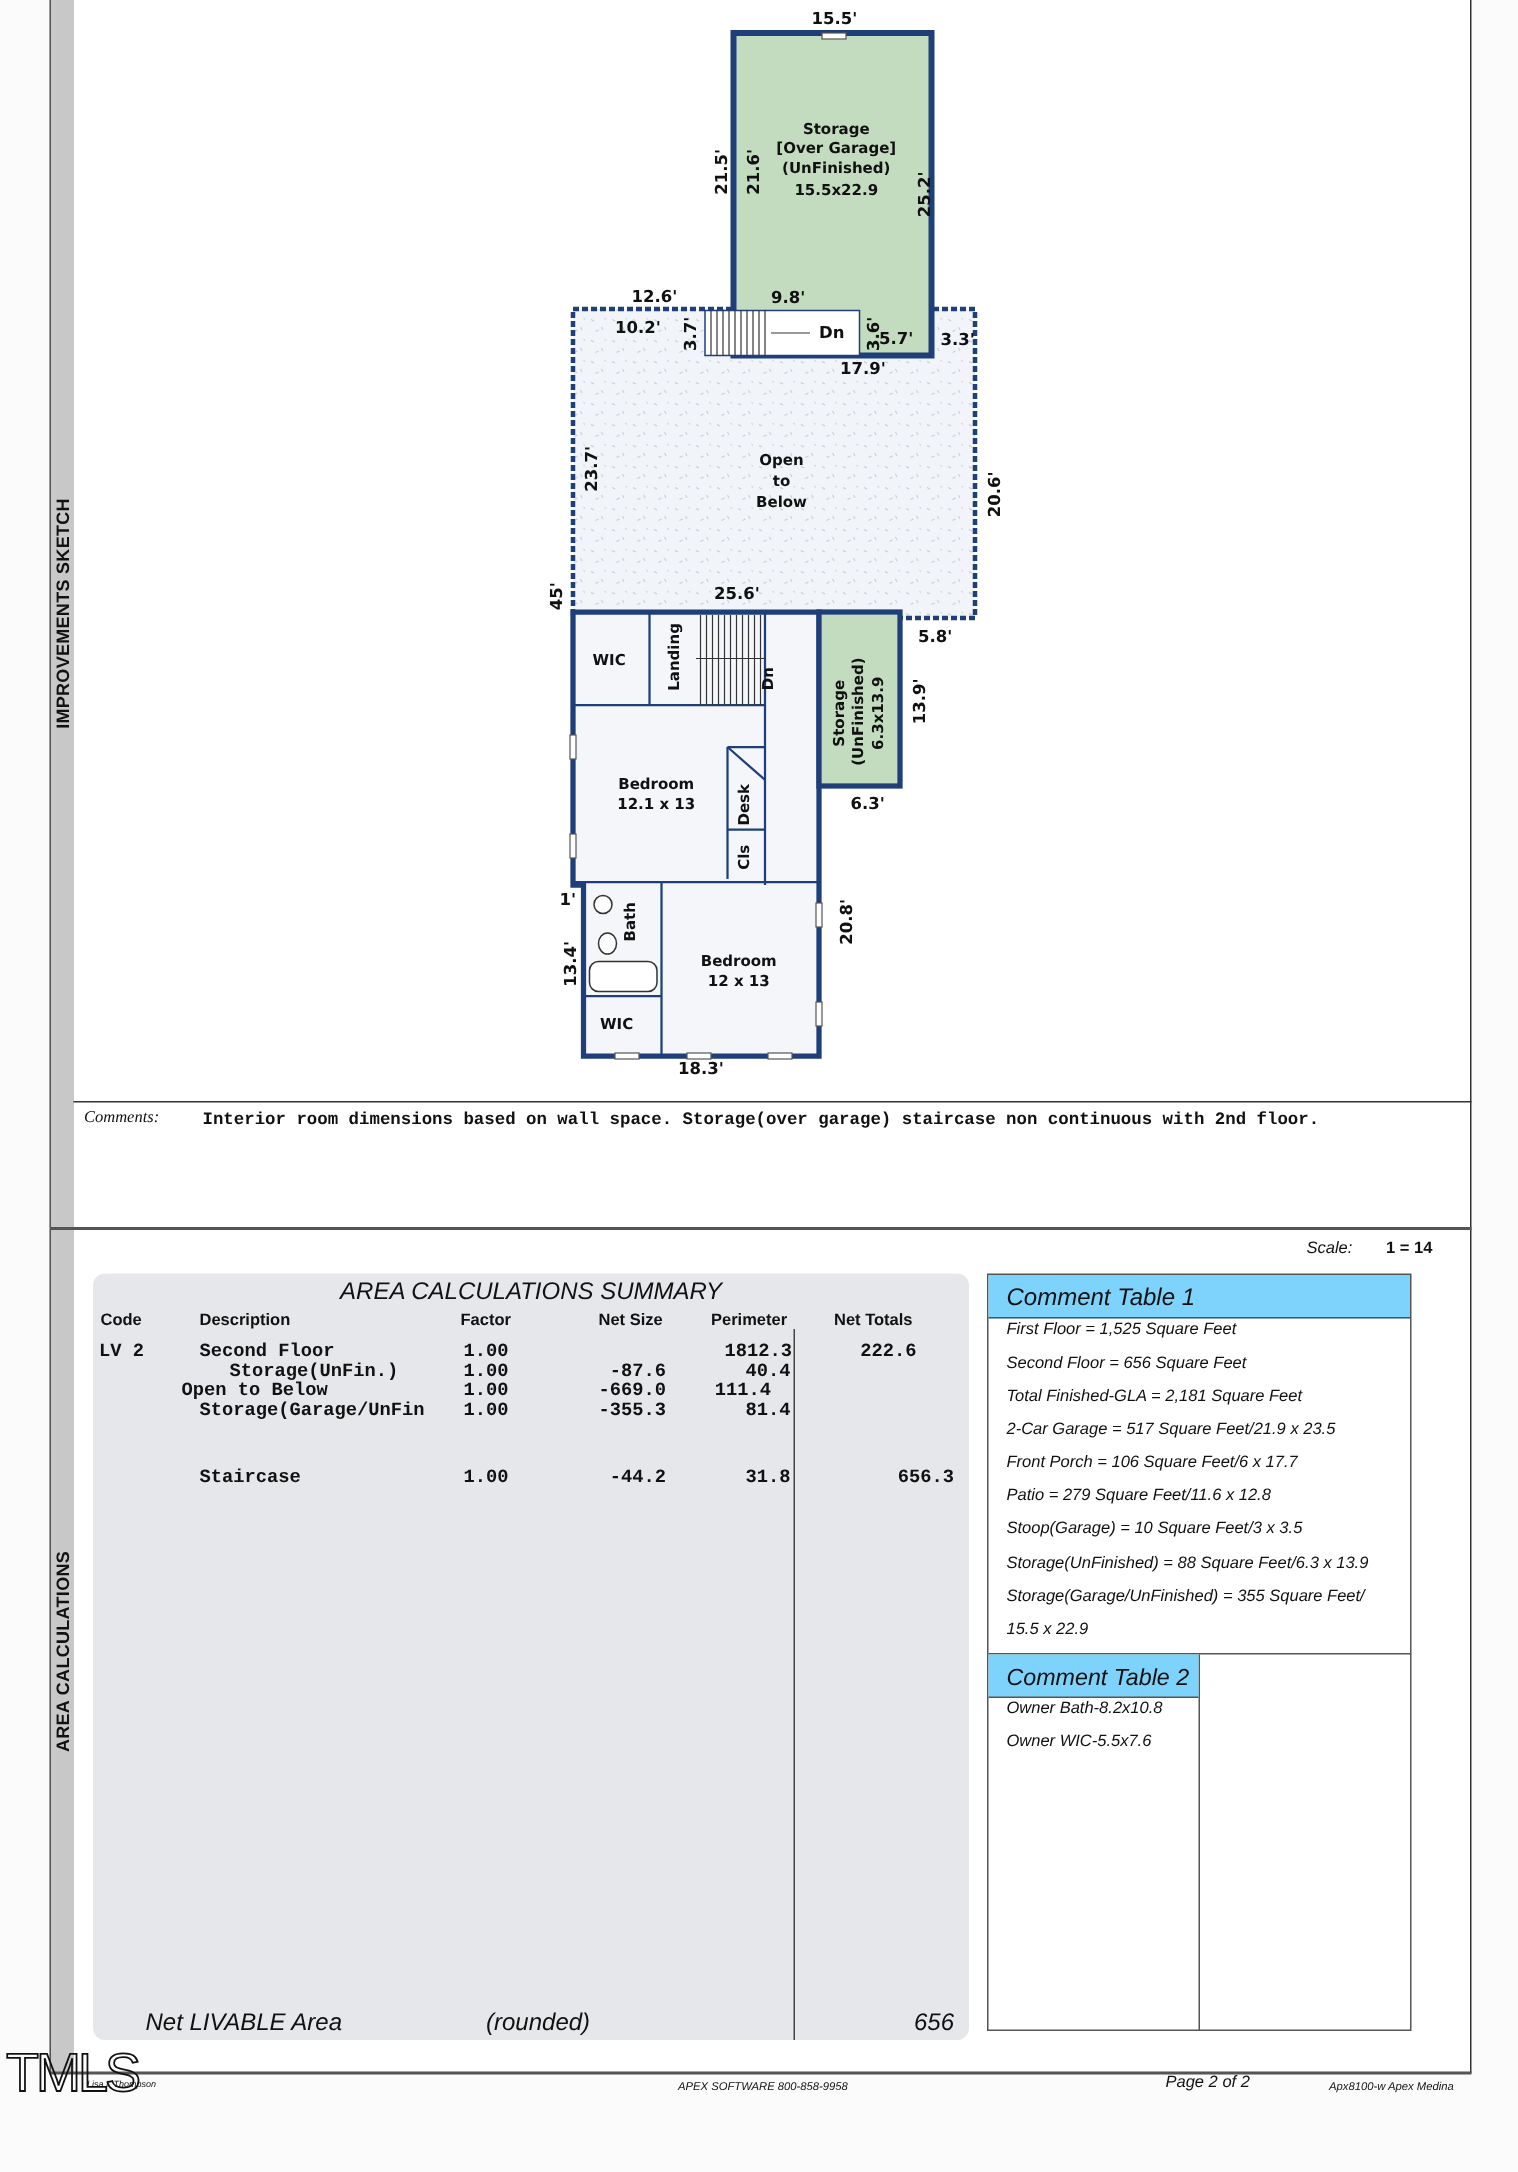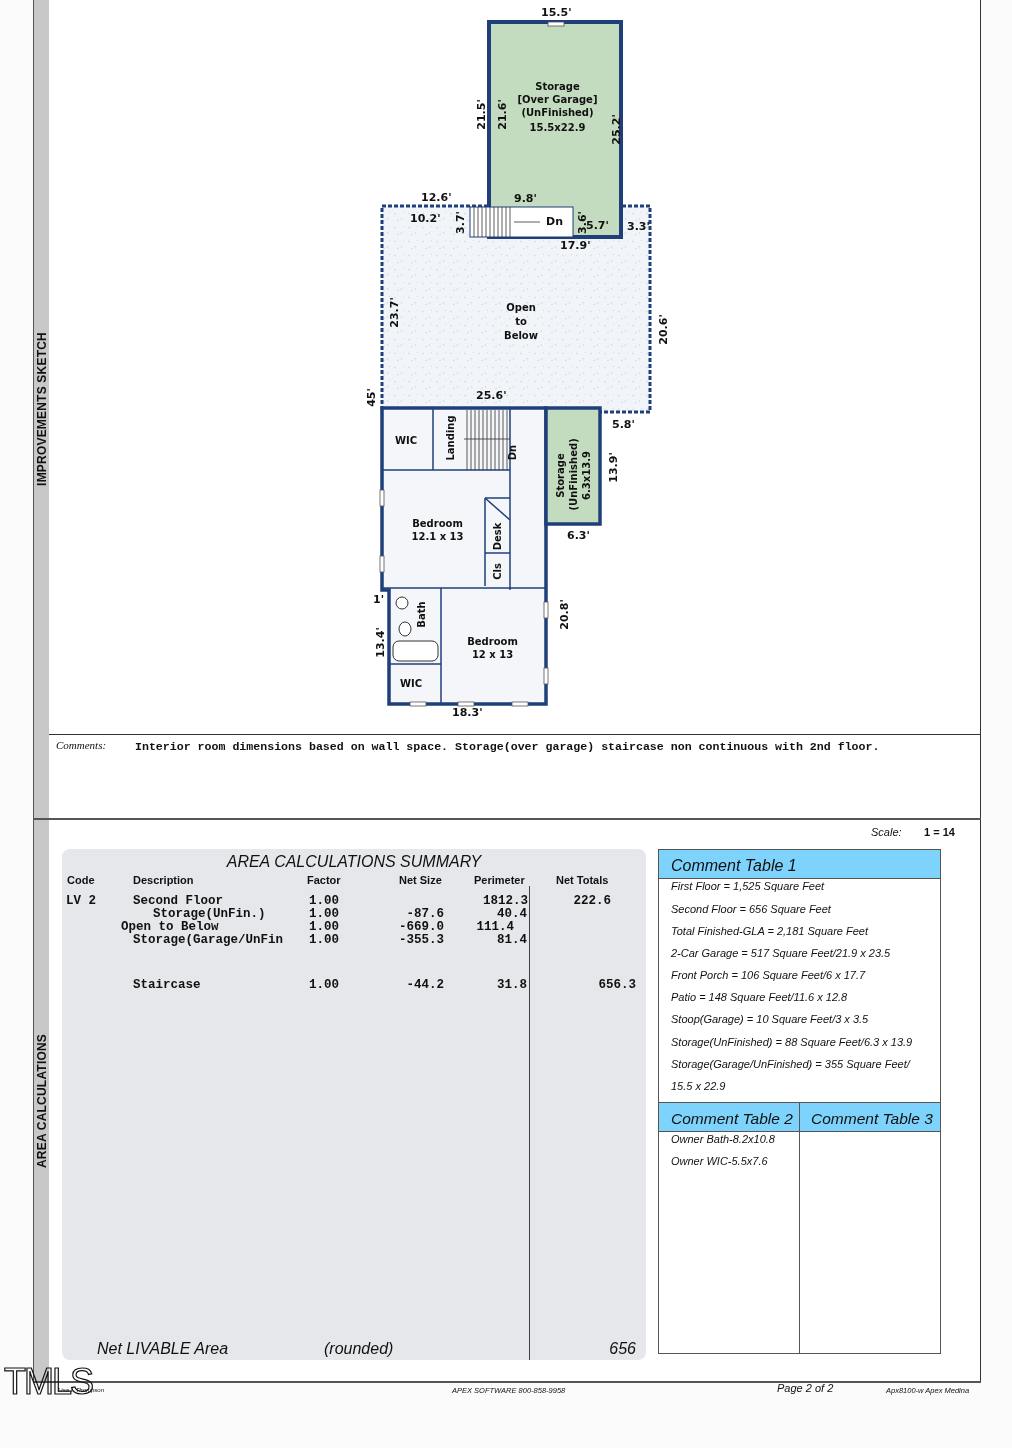--- a/index.html
+++ b/index.html
@@ -230,35 +230,32 @@
   <span class="net-livable" style="right:10px;">656</span>
 </div>
 
 <div class="ct-box">
   <div class="ct-head">Comment Table 1</div>
   <div class="ct-line" style="top:30px;">First Floor = 1,525 Square Feet</div>
   <div class="ct-line" style="top:53px;">Second Floor = 656 Square Feet</div>
   <div class="ct-line" style="top:75px;">Total Finished-GLA = 2,181 Square Feet</div>
   <div class="ct-line" style="top:97px;">2-Car Garage = 517 Square Feet/21.9 x 23.5</div>
   <div class="ct-line" style="top:119px;">Front Porch = 106 Square Feet/6 x 17.7</div>
-  <div class="ct-line" style="top:141px;">Patio = 148 Square Feet/11.6 x 12.8</div>
+  <div class="ct-line" style="top:141px;">Patio = 279 Square Feet/11.6 x 12.8</div>
   <div class="ct-line" style="top:163px;">Stoop(Garage) = 10 Square Feet/3 x 3.5</div>
   <div class="ct-line" style="top:186px;">Storage(UnFinished) = 88 Square Feet/6.3 x 13.9</div>
   <div class="ct-line" style="top:208px;">Storage(Garage/UnFinished) = 355 Square Feet/</div>
   <div class="ct-line" style="top:230px;">15.5 x 22.9</div>
 
   <div class="abs" style="left:0;top:252px;width:281px;height:251px;border-top:1px solid #555;">
     <div class="abs" style="left:0;top:0;width:140px;height:251px;border-right:1px solid #555;">
       <div class="ct-head" style="padding-left:12px;font-size:15.5px;white-space:nowrap;">Comment Table 2</div>
       <div class="ct-line" style="top:30px;">Owner Bath-8.2x10.8</div>
       <div class="ct-line" style="top:52px;">Owner WIC-5.5x7.6</div>
     </div>
-    <div class="abs" style="left:141px;top:0;width:140px;height:251px;">
-      <div class="ct-head" style="padding-left:11px;font-size:15.5px;white-space:nowrap;">Comment Table 3</div>
-    </div>
   </div>
 </div>
 
 <div class="abs" style="left:4px;top:1364px;font-family:'Liberation Sans',sans-serif;font-size:36px;font-weight:100;letter-spacing:-2px;color:transparent;-webkit-text-stroke:1.2px #111;line-height:36px;">TMLS</div>
 <span class="footer-text" style="left:58px;top:1387px;font-size:6px;">Lisa I. Thompson</span>
 <span class="footer-text" style="left:452px;top:1386px;">APEX SOFTWARE 800-858-9958</span>
 <span class="footer-text" style="left:777px;top:1382px;font-size:11px;">Page 2 of 2</span>
 <span class="footer-text" style="left:886px;top:1386px;">Apx8100-w Apex Medina</span>
 
 </body></html>

